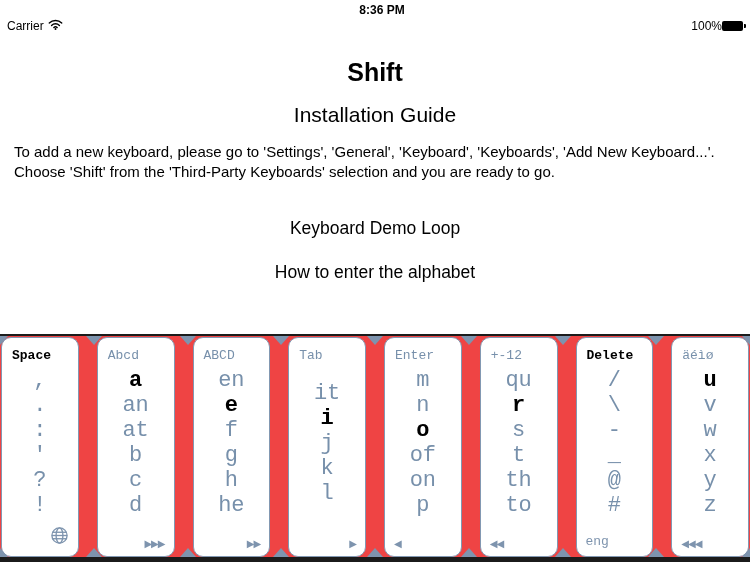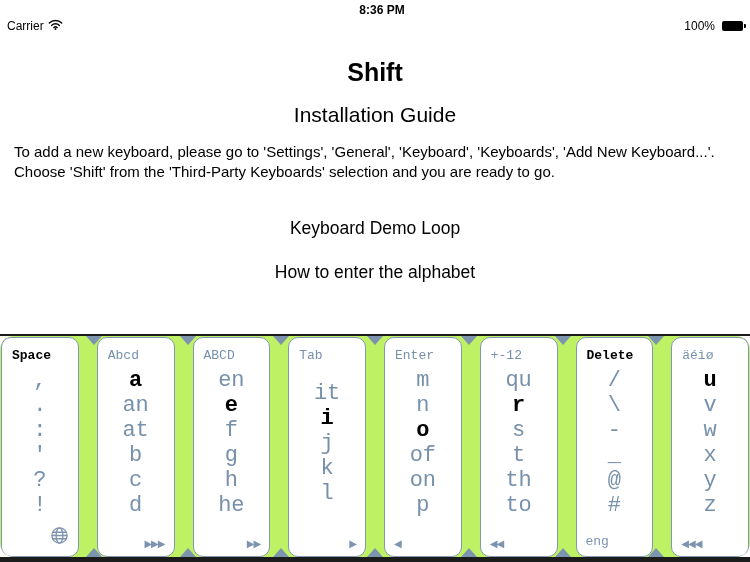--- a/index.html
+++ b/index.html
@@ -20,21 +20,21 @@
     align-items: center;
     justify-content: space-between;
     padding: 16px 7px;
     font-size: 12px;
   }
   .sb-left { display: flex; align-items: center; gap: 4px; }
   .sb-center {
     position: absolute; left: 50%; top: 0; transform: translateX(-50%);
     line-height: 20px; font-weight: bold; font-size: 12px; margin-left: 7px;
   }
-  .sb-right { display: flex; align-items: center; gap: 7px; }
+  .sb-right { display: flex; align-items: center; gap: 0; }
   .battery {
     width: 21px; height: 10px; background: #000; border-radius: 2px; position: relative;
   }
   .battery::after {
     content: ""; position: absolute; right: -3px; top: 3px;
     width: 2px; height: 4px; background: #000; border-radius: 0 1px 1px 0;
   }
   
   .page-title { text-align: center; font-size: 25px; font-weight: bold; margin: 6px 0 0; }
   .page-subtitle { text-align: center; font-size: 21px; font-weight: normal; margin: 16px 0 0; }
@@ -44,23 +44,22 @@
   
   .keyboard { position: absolute; left: 0; right: 0; bottom: 0; }
   .kb-topline { height: 2px; background: #1b1b1b; }
   .kb-bottombar { height: 5px; background: #1b1b1b; }
   .kb-keys {
     position: relative;
     height: 220px;
     display: flex;
     gap: 18px;
     padding: 1px 1px 0;
-    background: #bef264;
+    background: #ef4444;
     overflow: hidden;
-    border-radius: 14px;
   }
   .key {
     flex: 1 1 0;
     min-width: 0;
     background: #fff;
     border: 1.5px solid #8298b2;
     border-radius: 10px;
     display: flex;
     flex-direction: column;
   }

